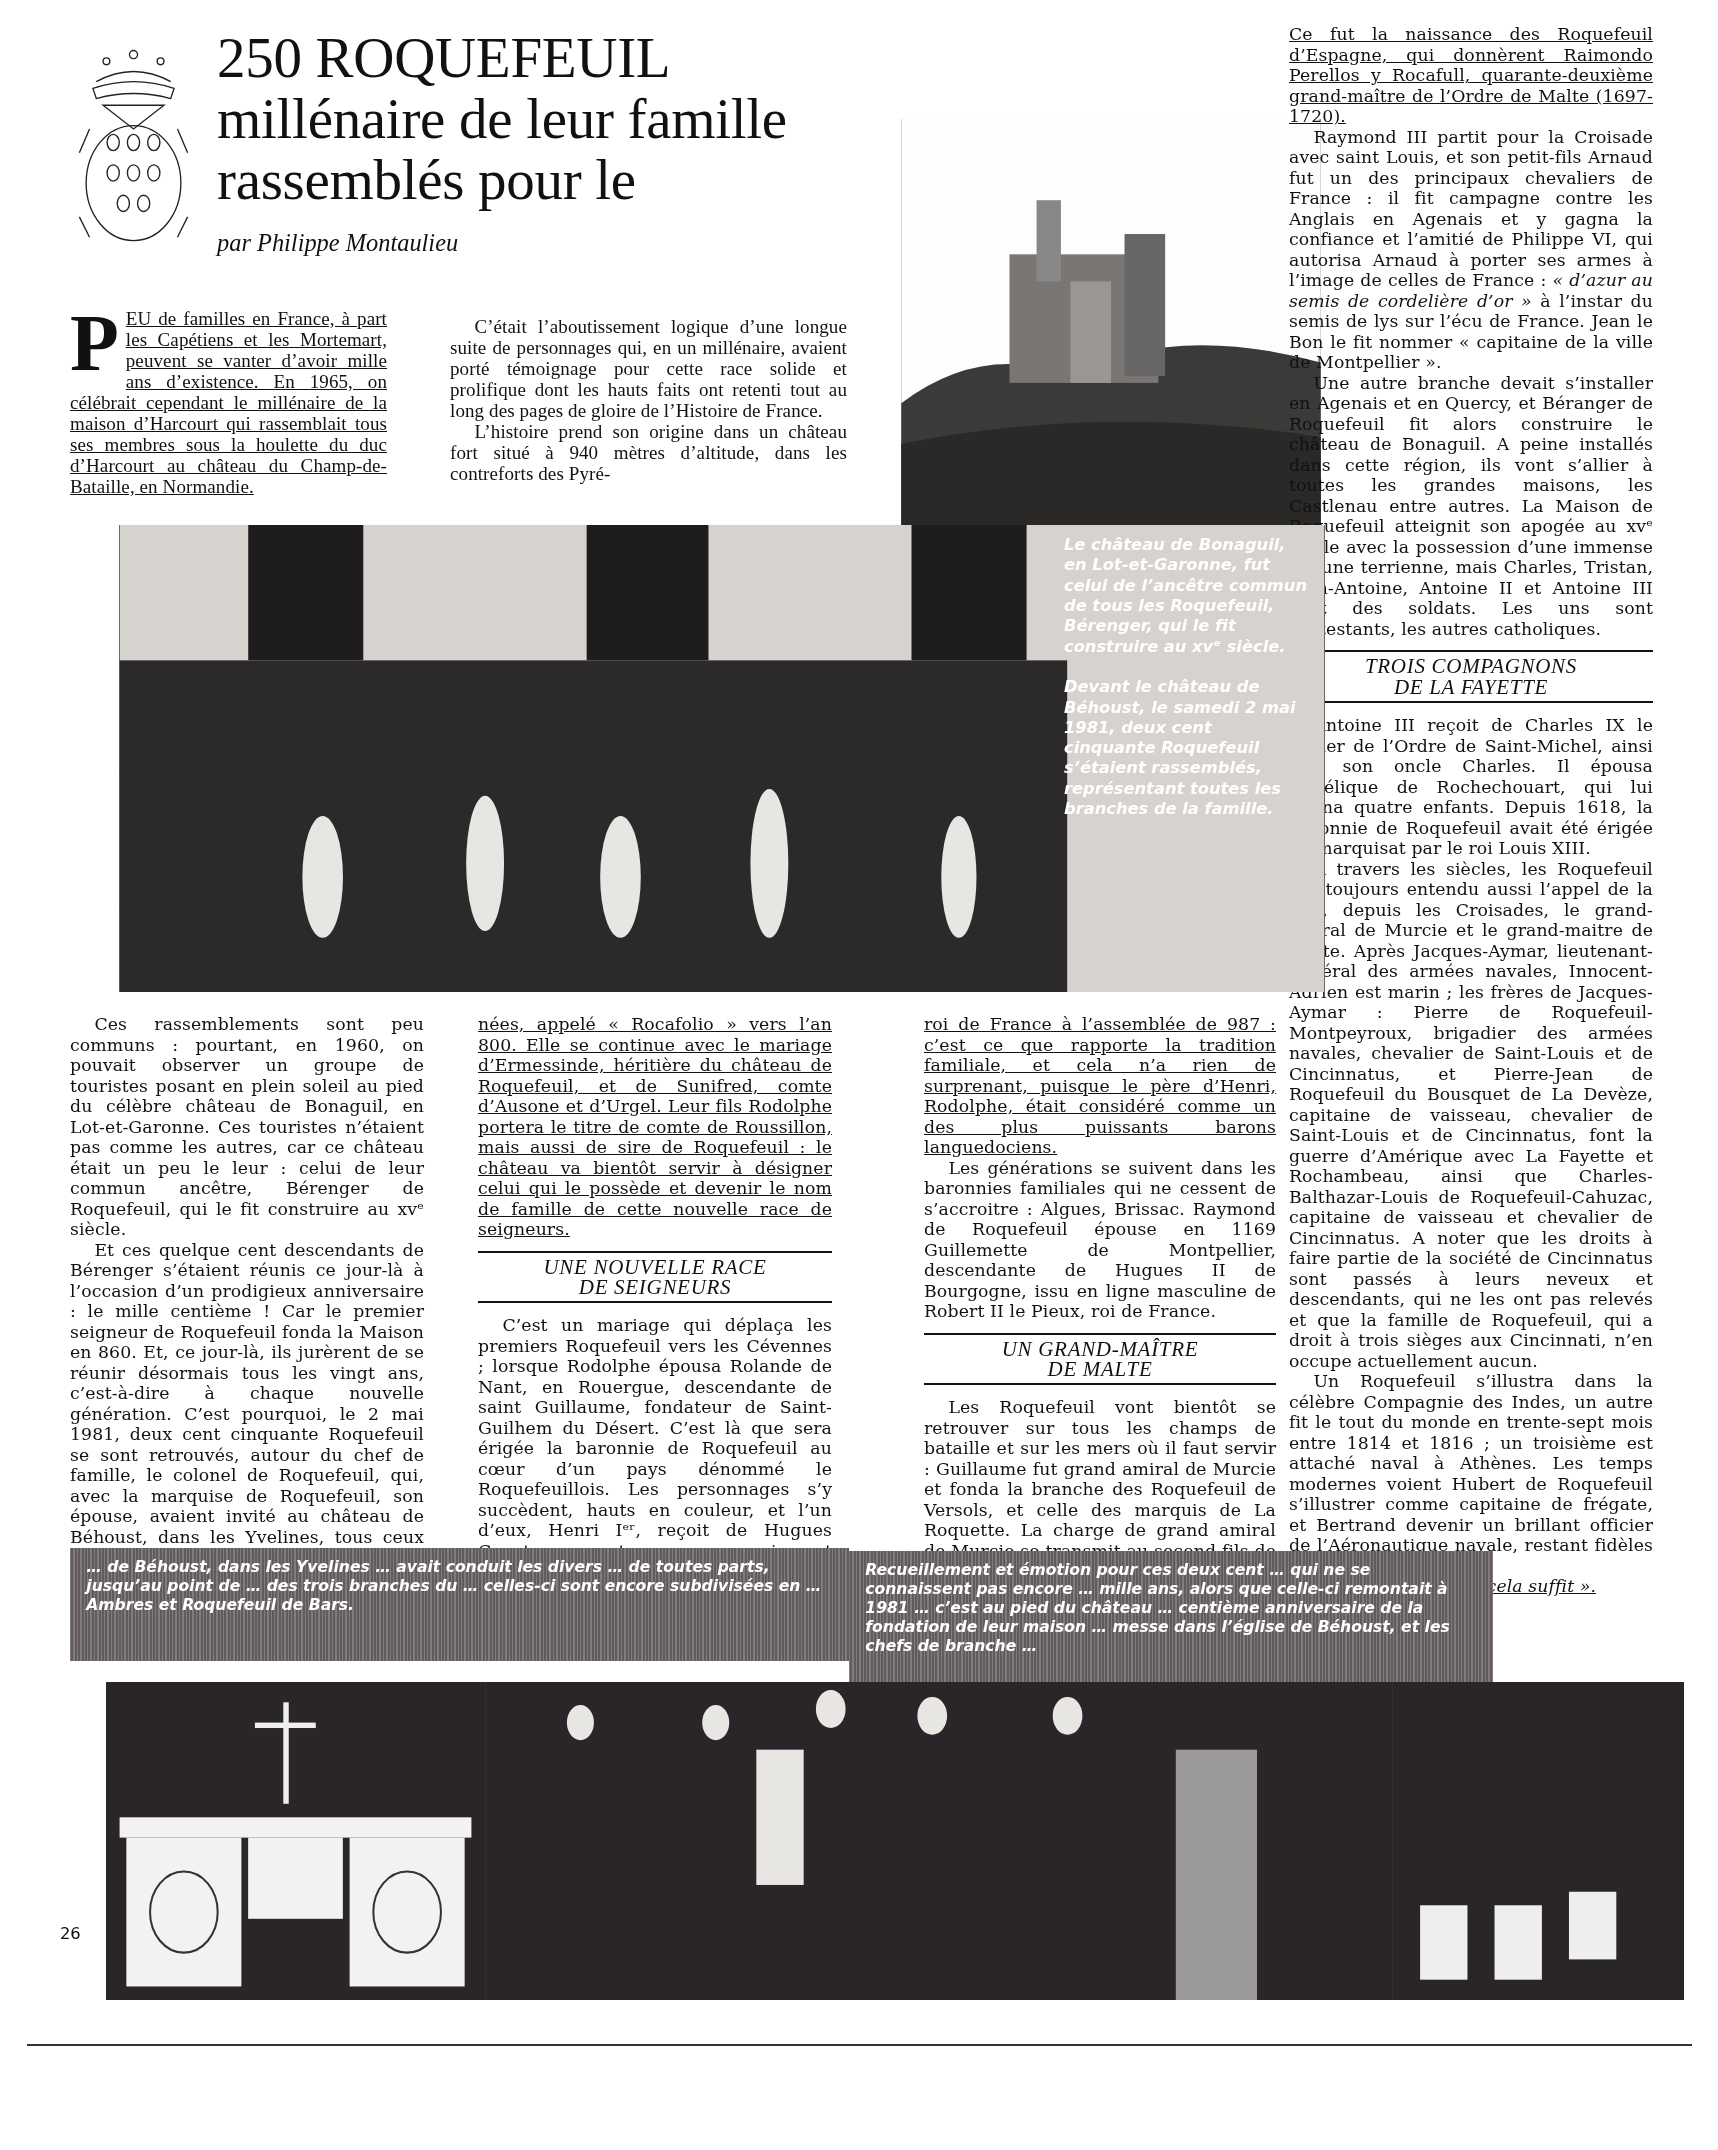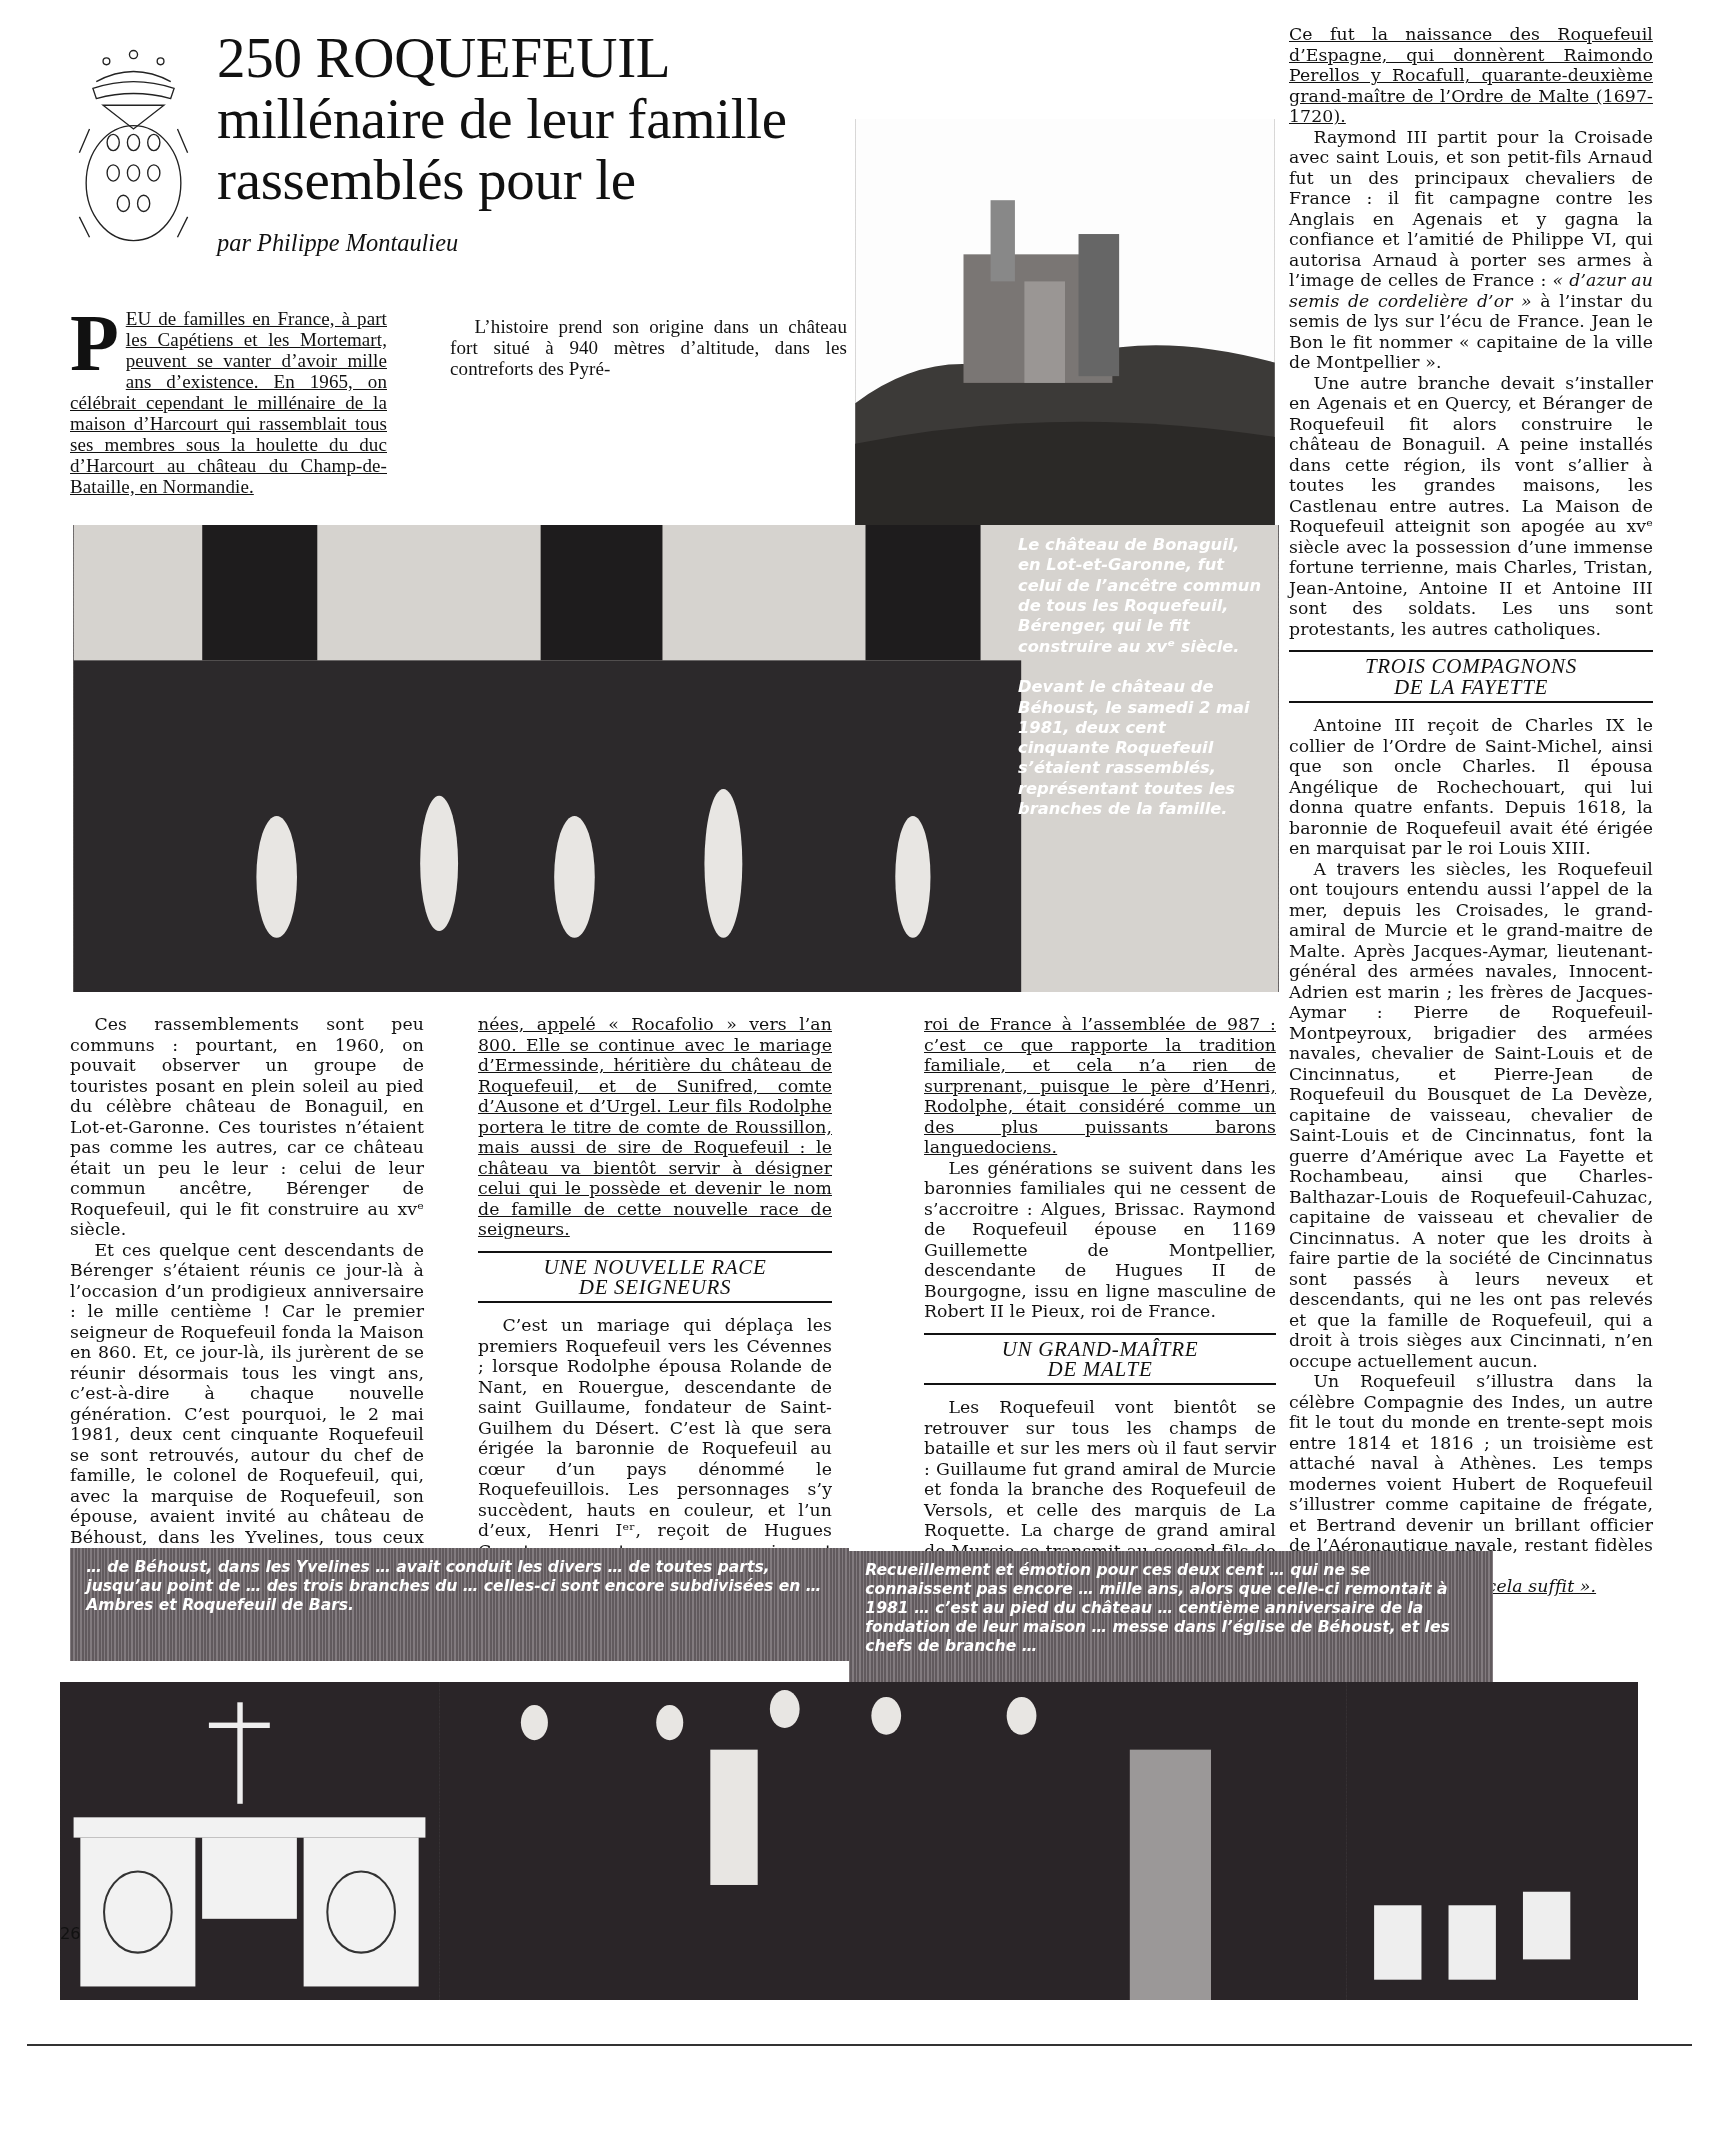--- a/index.html
+++ b/index.html
@@ -27,20 +27,21 @@
   .subhead {
     border-top: 2px solid #111; border-bottom: 2px solid #111; text-align: center;
     font-family: "Liberation Serif", serif; font-style: italic; font-size: 21px; line-height: 20.3px;
     padding: 4.1px 0; margin: 11px 0 12.2px 0; letter-spacing: 0.7px;
   }
   .photo {
     position: absolute; background: #2a2528;
     background-image:
       repeating-linear-gradient(90deg, rgba(255,255,255,0.05) 0 2px, rgba(0,0,0,0) 2px 4.7px),
       repeating-linear-gradient(0deg, rgba(255,255,255,0.04) 0 1.4px, rgba(0,0,0,0) 1.4px 3.4px);
+    margin-left: 46px;
   }
   .caption-box {
     position: absolute; color: #fff; font-family: "DejaVu Sans", sans-serif; font-weight: bold;
     font-style: italic; font-size: 16.3px; line-height: 20.3px;
   }
   .banner {
     position: absolute; background: #6c6468;
     background-image: repeating-linear-gradient(90deg, rgba(255,255,255,0.15) 0 1.4px, rgba(0,0,0,0.1) 1.4px 3.4px);
     color: #fff; font-family: "DejaVu Sans", sans-serif; font-style: italic; font-weight: bold;
     font-size: 15.6px; line-height: 19px; padding: 9.5px 16.3px; box-sizing: border-box; overflow: hidden;
@@ -82,20 +83,21 @@
   <div>millénaire de leur famille</div>
   <div>rassemblés pour le</div>
 </div>
 <div class="abs byline" style="left:217px; top:229px;">par Philippe Montaulieu</div>
 
 <div class="col" style="left:70px; top:308px; width:317px; font-family:'Liberation Serif',serif; font-size:19px; line-height:21px;">
   <p class="noindent"><span class="dropcap">P</span><span>EU de familles en France, à part les Capétiens et les Mortemart, peuvent se vanter d’avoir mille ans d’existence. En 1965, on célébrait cependant le millénaire de la maison d’Harcourt qui rassemblait tous ses membres sous la houlette du duc d’Harcourt au château du Champ-de-Bataille, en Normandie.</span></p>
 </div>
 
 <div class="col" style="left:450px; top:316px; width:397px; font-family:'Liberation Serif',serif; font-size:19px; line-height:21px;">
+  <p>C’était l’aboutissement logique d’une longue suite de personnages qui, en un millénaire, avaient porté témoignage pour cette race solide et prolifique dont les hauts faits ont retenti tout au long des pages de gloire de l’Histoire de France.</p>
   <p>L’histoire prend son origine dans un château fort situé à 940 mètres d’altitude, dans les contreforts des Pyré-</p>
 </div>
 
 <div class="photo" style="left:855px; top:119px; width:420px; height:406px; background-color:#55524f;">
   <svg width="420" height="406" viewBox="0 0 620 600">
     <rect x="0" y="0" width="620" height="600" fill="#fdfdfd"></rect>
     <path d="M0 600 L0 420 Q120 330 250 380 Q400 300 620 360 L620 600 Z" fill="#3c3a38"></path>
     <rect x="160" y="200" width="220" height="190" fill="#7a7674"></rect>
     <rect x="200" y="120" width="36" height="120" fill="#888"></rect>
     <rect x="330" y="170" width="60" height="210" fill="#666"></rect>

